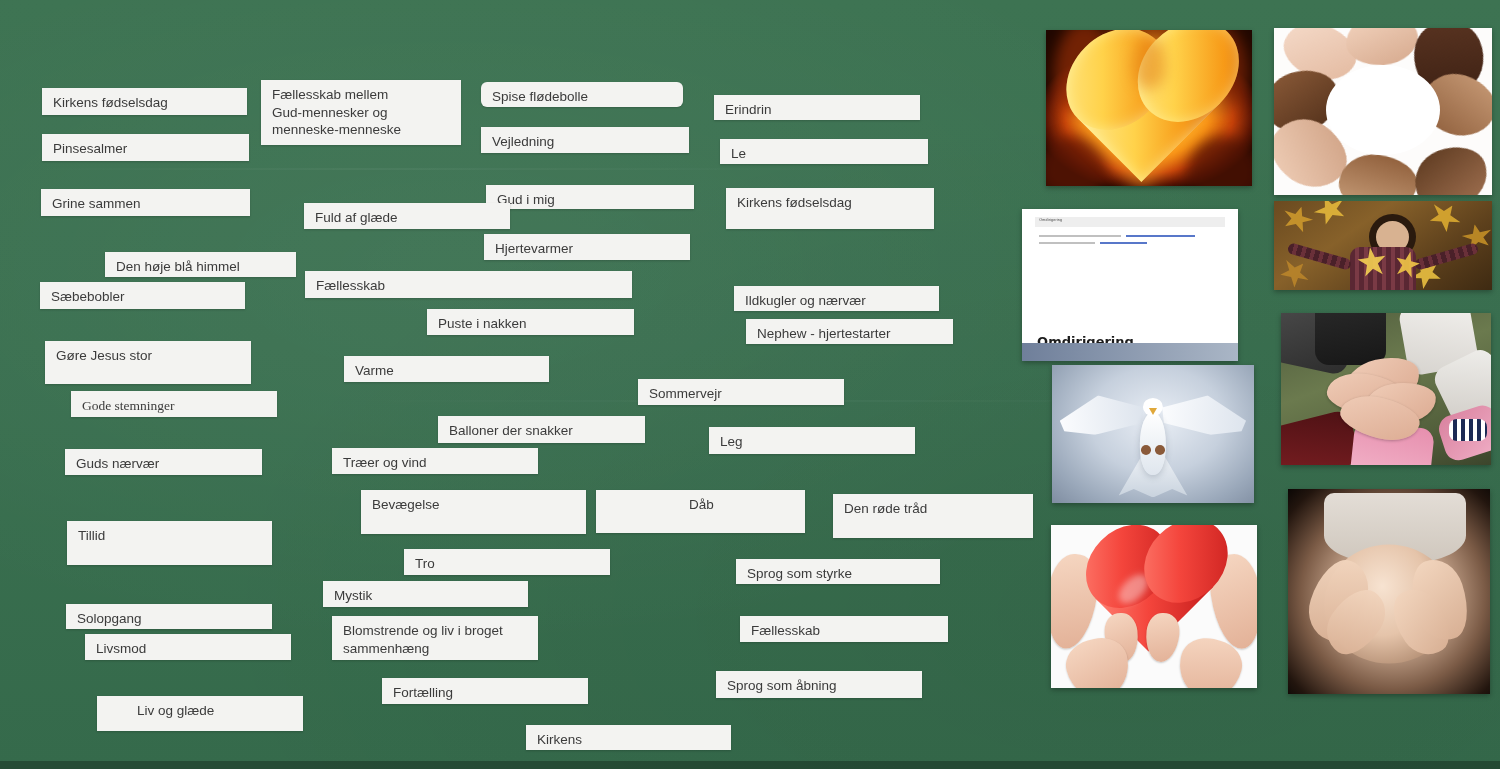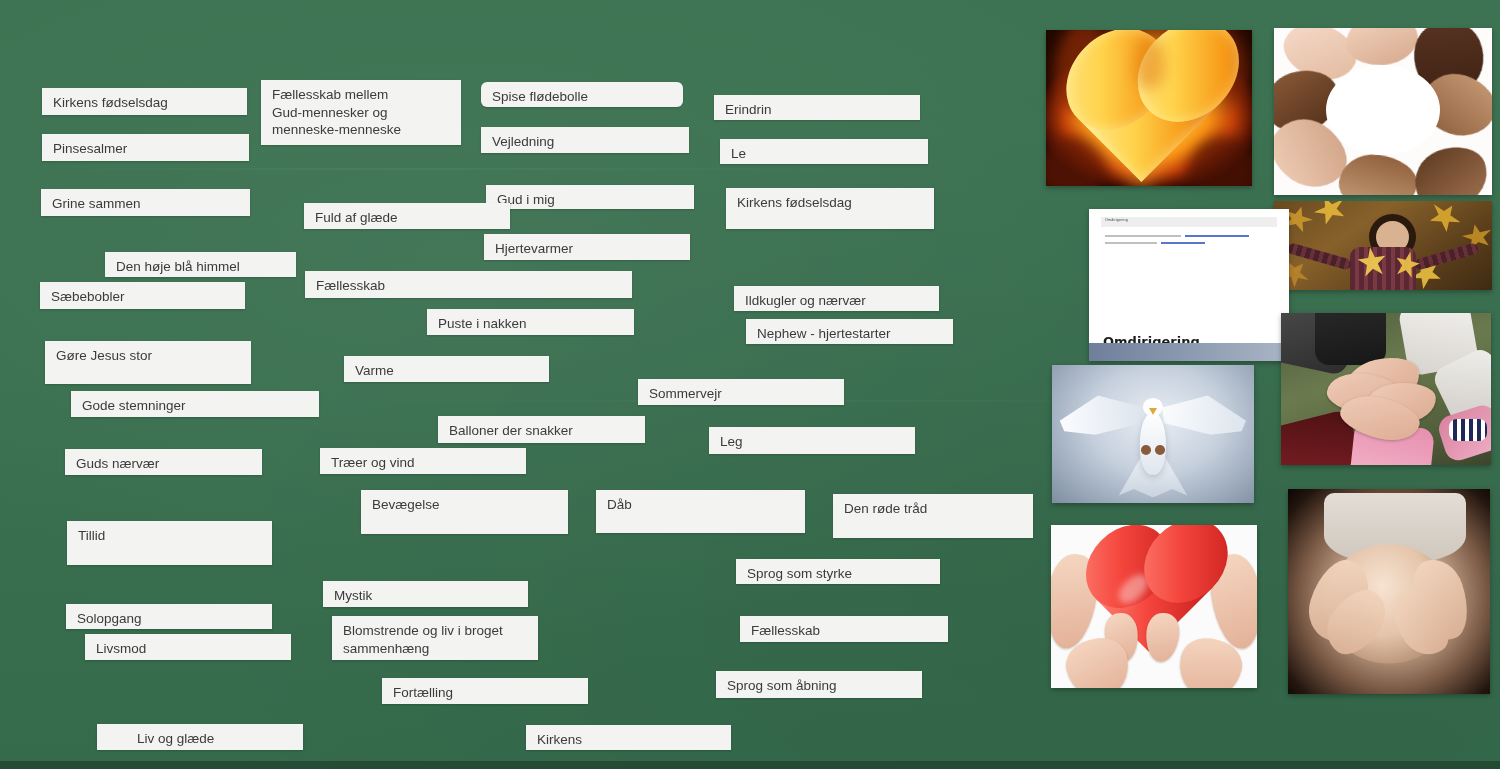--- a/index.html
+++ b/index.html
@@ -166,21 +166,21 @@
       <div class="leaf" style="left:62%;bottom:2%;width:16%;height:32%;background:#e5bb3f;transform:rotate(-30deg);"></div>
       <div class="child-head"></div>
       <div class="child-body"></div>
       <div class="child-arm" style="left:6%;width:30%;transform:rotate(16deg);"></div>
       <div class="child-arm" style="right:6%;width:30%;transform:rotate(-16deg);"></div>
       <div class="leaf" style="left:38%;top:52%;width:14%;height:36%;background:#f0cb52;transform:rotate(-8deg);"></div>
       <div class="leaf" style="left:55%;top:56%;width:12%;height:32%;background:#edc247;transform:rotate(14deg);"></div>
     </div>
   </div>
 
-  <div class="photo doc" style="left:1089px;top:209px;width:200px;height:152px;">
+  <div class="photo doc" style="left:1022px;top:209px;width:216px;height:152px;">
     <div class="ph-inner doc-inner">
       <div class="doc-headbar"></div>
       <div class="doc-headtext">Omdirigering</div>
       <div class="doc-line" style="left:8%;top:17%;width:38%;"></div>
       <div class="doc-link" style="left:48%;top:17%;width:32%;"></div>
       <div class="doc-line" style="left:8%;top:22%;width:26%;"></div>
       <div class="doc-link" style="left:36%;top:22%;width:22%;"></div>
       <div class="doc-title">Omdirigering</div>
       <div class="doc-foot"></div>
     </div>
@@ -278,53 +278,54 @@
   <div class="note" style="left:427px;top:309px;width:207px;height:26px;"><span>Puste i nakken</span></div>
 
   <div class="note" style="left:746px;top:319px;width:207px;height:25px;"><span>Nephew - hjertestarter</span></div>
 
   <div class="note" style="left:45px;top:341px;width:206px;height:43px;"><span>Gøre Jesus stor</span></div>
 
   <div class="note" style="left:344px;top:356px;width:205px;height:26px;"><span>Varme</span></div>
 
   <div class="note" style="left:638px;top:379px;width:206px;height:26px;"><span>Sommervejr</span></div>
 
-  <div class="note" style="left:71px;top:391px;width:248px;height:26px;"><span>Gode stemninger</span></div>
+  <div class="note" style="left:71px;top:391px;width:206px;height:26px;font-family:Liberation Serif, serif;"><span>Gode stemninger</span></div>
 
   <div class="note" style="left:438px;top:416px;width:207px;height:27px;"><span>Balloner der snakker</span></div>
 
   <div class="note" style="left:709px;top:427px;width:206px;height:27px;"><span>Leg</span></div>
 
   <div class="note" style="left:65px;top:449px;width:197px;height:26px;"><span>Guds nærvær</span></div>
 
-  <div class="note" style="left:320px;top:448px;width:206px;height:26px;"><span>Træer og vind</span></div>
-
-  <div class="note" style="left:361px;top:490px;width:207px;height:44px;"><span>Bevægelse</span></div>
-
-  <div class="note" style="left:596px;top:490px;width:209px;height:43px;"><span>Dåb</span></div>
+  <div class="note" style="left:332px;top:448px;width:206px;height:26px;"><span>Træer og vind</span></div>
+
+  <div class="note" style="left:361px;top:490px;width:225px;height:44px;"><span>Bevægelse</span></div>
+
+  <div class="note" style="left:596px;top:490px;width:209px;height:43px;text-align:center;"><span>Dåb</span></div>
 
   <div class="note" style="left:833px;top:494px;width:200px;height:44px;"><span>Den røde tråd</span></div>
 
   <div class="note" style="left:67px;top:521px;width:205px;height:44px;"><span>Tillid</span></div>
 
+  <div class="note" style="left:404px;top:549px;width:206px;height:26px;"><span>Tro</span></div>
 
   <div class="note" style="left:736px;top:559px;width:204px;height:25px;"><span>Sprog som styrke</span></div>
 
   <div class="note" style="left:323px;top:581px;width:205px;height:26px;"><span>Mystik</span></div>
 
   <div class="note" style="left:66px;top:604px;width:206px;height:25px;"><span>Solopgang</span></div>
 
   <div class="note" style="left:332px;top:616px;width:206px;height:44px;"><span>Blomstrende og liv i broget
 sammenhæng</span></div>
 
   <div class="note" style="left:740px;top:616px;width:208px;height:26px;"><span>Fællesskab</span></div>
 
   <div class="note" style="left:85px;top:634px;width:206px;height:26px;"><span>Livsmod</span></div>
 
   <div class="note" style="left:382px;top:678px;width:206px;height:26px;"><span>Fortælling</span></div>
 
   <div class="note" style="left:716px;top:671px;width:206px;height:27px;"><span>Sprog som åbning</span></div>
 
-  <div class="note" style="left:97px;top:724px;width:206px;height:26px;padding-left:40px;"><span>Liv og glæde</span></div>
+  <div class="note" style="left:97px;top:696px;width:206px;height:35px;padding-left:40px;"><span>Liv og glæde</span></div>
 
   <div class="note" style="left:526px;top:725px;width:205px;height:25px;"><span>Kirkens</span></div>
 
 </div>
 
 </body></html>

